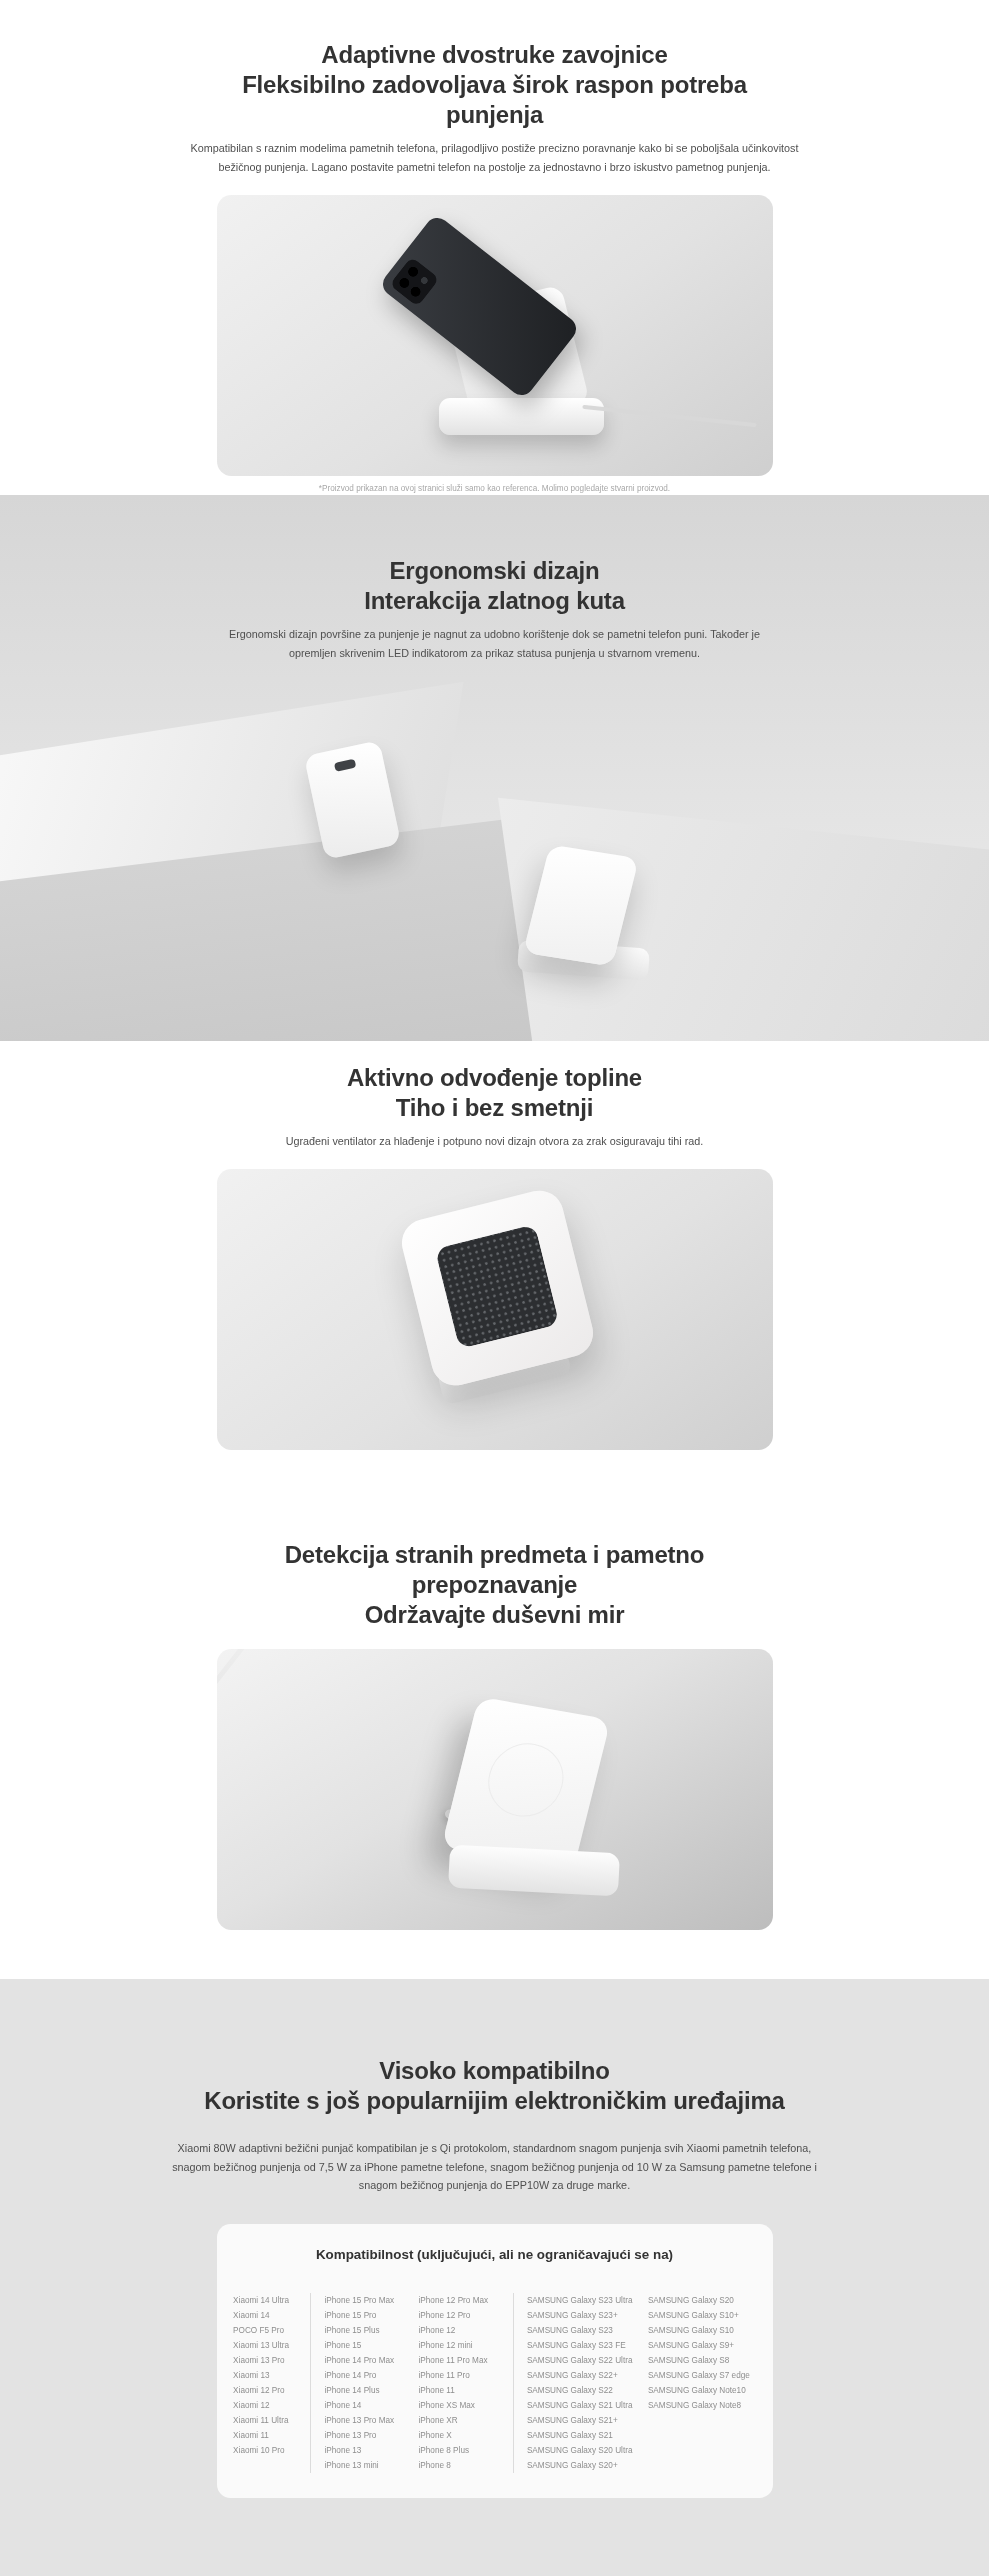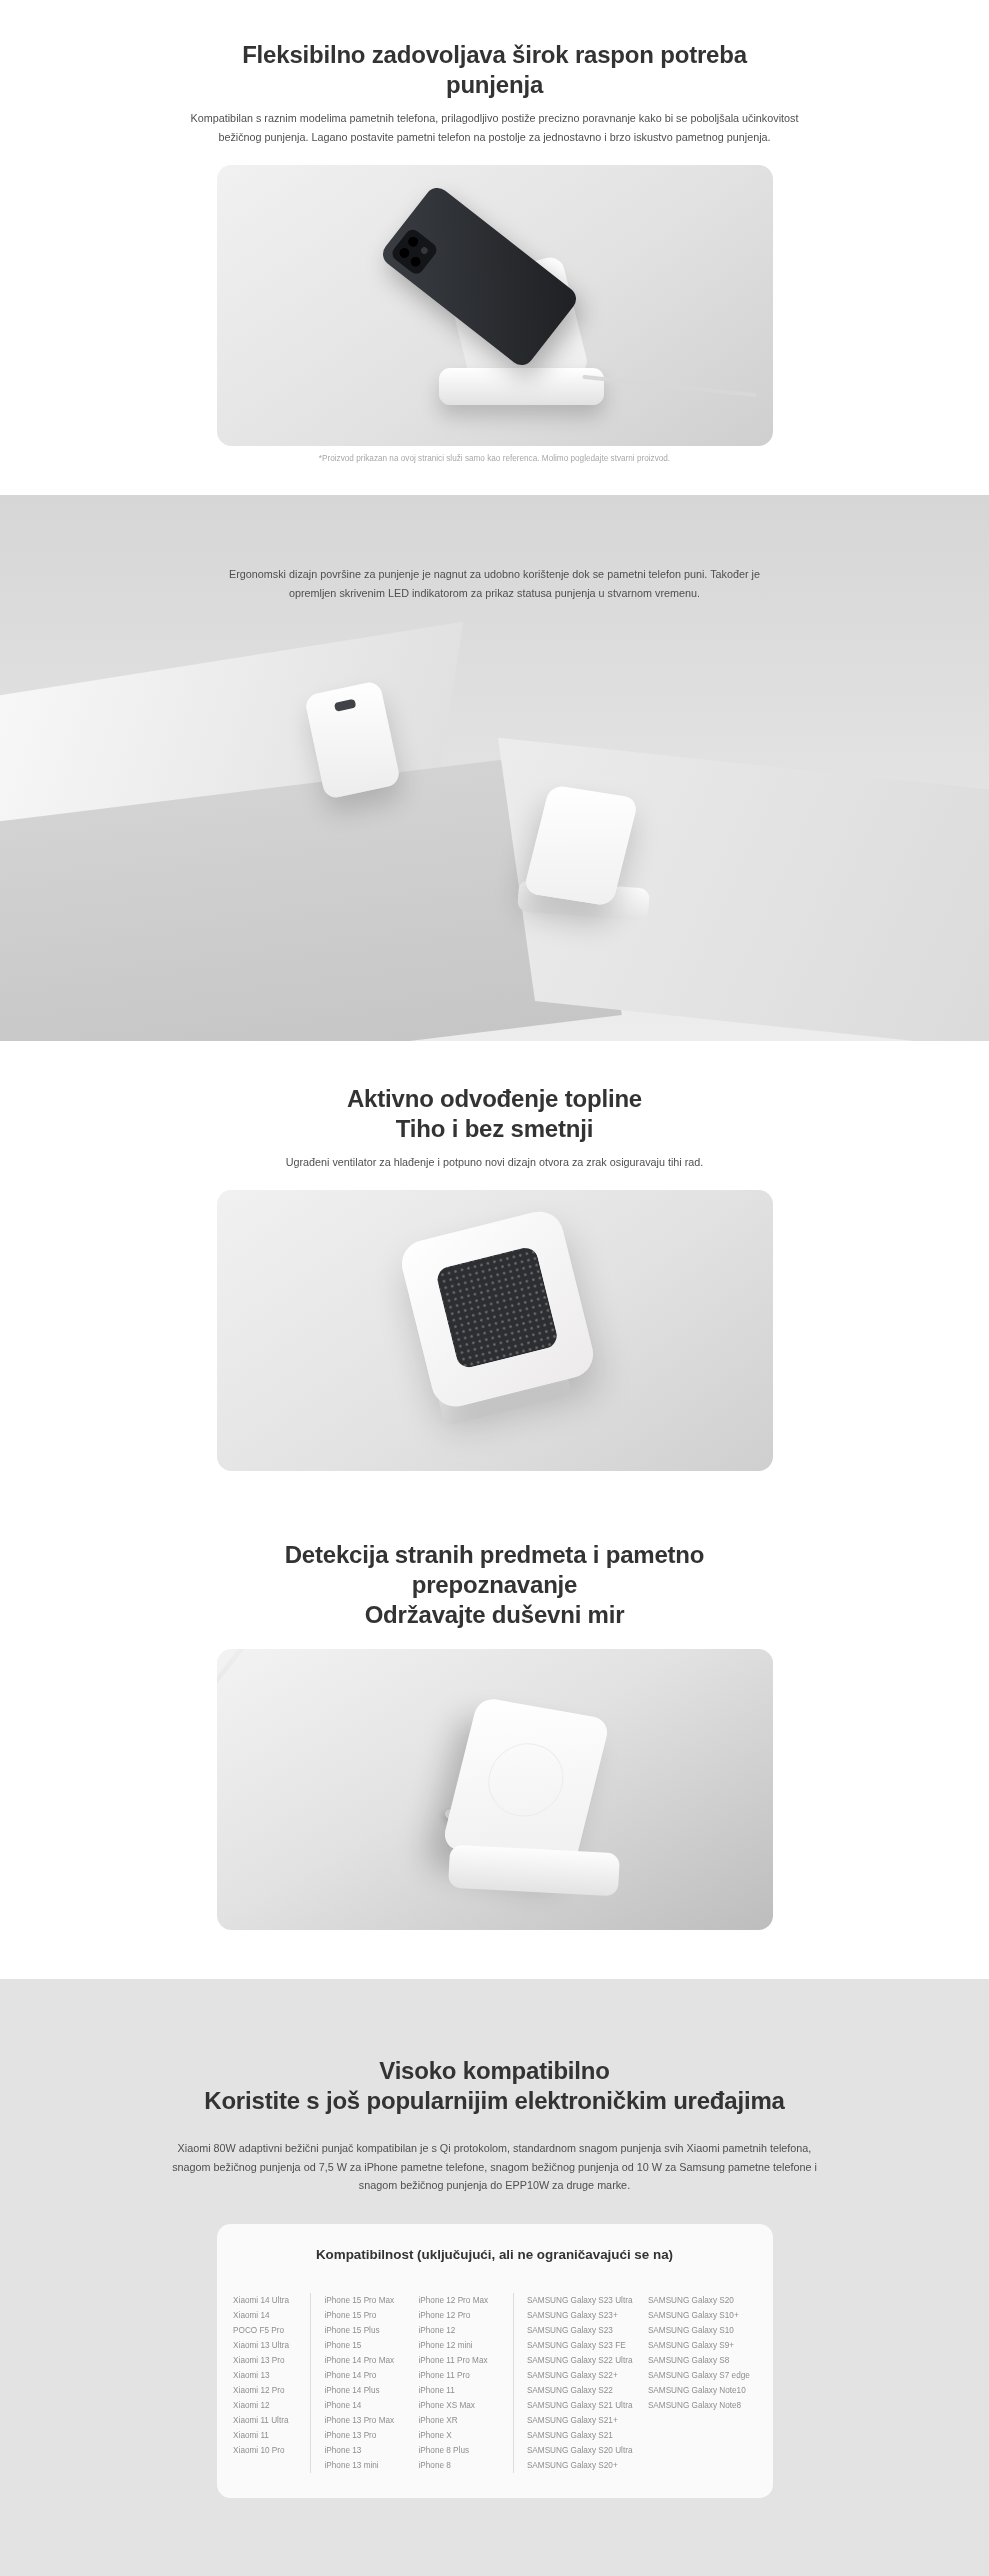--- a/index.html
+++ b/index.html
@@ -32,21 +32,21 @@
   .scene2{position:relative;height:330px;margin-top:17.5px;}
   .s2-slab-top{left:-72px;top:46px;width:526px;height:155px;background:linear-gradient(100deg,#fafafa,#e0e0e0);transform:rotate(-9deg) skewX(-18deg);}
   .s2-slab-front{left:-82px;top:170px;width:690px;height:268px;background:linear-gradient(180deg,#d3d3d3,#c6c6c6);transform:rotate(-7deg);}
   .s2-slab-right{right:-72px;top:149px;width:546px;height:258px;background:linear-gradient(120deg,#ececec,#d8d8d8);transform:rotate(6deg) skewX(14deg);}
   .s2-chg-left{left:314px;top:67px;width:77px;height:106px;border-radius:13.4px;background:linear-gradient(190deg,#ffffff,#ececec);transform:rotate(-12deg);box-shadow:0 15.5px 26px rgba(0,0,0,.16);}
   .s2-led{position:absolute;top:13.4px;left:50%;margin-left:-10.3px;width:20.6px;height:8.2px;border-radius:4.1px;background:#3f4246;}
   .s2-chg-right{left:536px;top:170px;width:90px;height:111px;border-radius:14.4px;background:linear-gradient(170deg,#ffffff,#f0f0f0);transform:rotate(9deg) skewX(-5deg);box-shadow:0 18px 31px rgba(0,0,0,.2);}
   .s2-chg-right-base{left:518px;top:264px;width:131px;height:32px;border-radius:10.3px;background:linear-gradient(180deg,#fcfcfc,#e4e4e4);transform:rotate(4deg);}
 
   
-  .sec3{height:459px;background:#fff;padding-top:43px;}
+  .sec3{height:459px;background:#fff;padding-top:22px;}
   .fan-base{left:222px;top:187px;width:131px;height:34px;border-radius:10.3px;background:linear-gradient(180deg,#f8f8f8,#dcdcdc);transform:rotate(-14deg);}
   .fan-unit{left:198px;top:34px;width:165px;height:170px;border-radius:24px;background:linear-gradient(150deg,#ffffff,#eceaea);transform:rotate(-14deg);box-shadow:0 20.6px 36px rgba(0,0,0,.18);}
   .fan-grille{position:absolute;left:31px;top:32px;width:103px;height:103px;border-radius:13.4px;background-color:#2c2e31;background-image:radial-gradient(#63666a 1.1px,transparent 1.5px);background-size:6.7px 6.7px;background-position:3.1px 3.1px;}
 
   
   .sec4{height:479px;background:#fff;padding-top:40px;}
   .s4-title{max-width:505px;}
   .s4-body{max-width:608px;}
   .hero4{background:linear-gradient(150deg,#f3f3f3 0%,#e2e2e2 45%,#bdbdbd 100%);}
   .h4-cable{left:57px;top:-46px;width:5.2px;height:299px;border-radius:3.1px;background:linear-gradient(180deg,#f2f2f2,#d9d9d9);transform:rotate(38deg);transform-origin:top left;}
@@ -68,35 +68,40 @@
 
   
   .sec6{height:397px;background:#f3f3f3;padding-top:61px;}
   .s6-title{max-width:546px;}
 </style>
 </head>
 <body>
 
 <section class="sec1">
   <h2 class="h2 s1-title">
+    <span class="line">Adaptivne dvostruke zavojnice</span>
     <span class="line">Fleksibilno zadovoljava širok raspon potreba punjenja</span>
   </h2>
   <p class="lead">Kompatibilan s raznim modelima pametnih telefona, prilagodljivo postiže precizno poravnanje kako bi se poboljšala učinkovitost bežičnog punjenja. Lagano postavite pametni telefon na postolje za jednostavno i brzo iskustvo pametnog punjenja.</p>
   <div class="hero-card">
     <div class="abs h1-back"></div>
     <div class="abs h1-base"></div>
     <div class="abs h1-phone">
       <div class="h1-cam"></div>
     </div>
     <div class="abs h1-cable"></div>
   </div>
   <p class="tiny">*Proizvod prikazan na ovoj stranici služi samo kao referenca. Molimo pogledajte stvarni proizvod.</p>
 </section>
 
 <section class="sec2">
+  <h2 class="h2">
+    <span class="line">Ergonomski dizajn</span>
+    <span class="line">Interakcija zlatnog kuta</span>
+  </h2>
   <p class="lead s2-body">Ergonomski dizajn površine za punjenje je nagnut za udobno korištenje dok se pametni telefon puni. Također je opremljen skrivenim LED indikatorom za prikaz statusa punjenja u stvarnom vremenu.</p>
   <div class="scene2">
     <div class="abs s2-slab-top"></div>
     <div class="abs s2-slab-front"></div>
     <div class="abs s2-slab-right"></div>
     <div class="abs s2-chg-left">
       <div class="s2-led"></div>
     </div>
     <div class="abs s2-chg-right-base"></div>
     <div class="abs s2-chg-right"></div>

